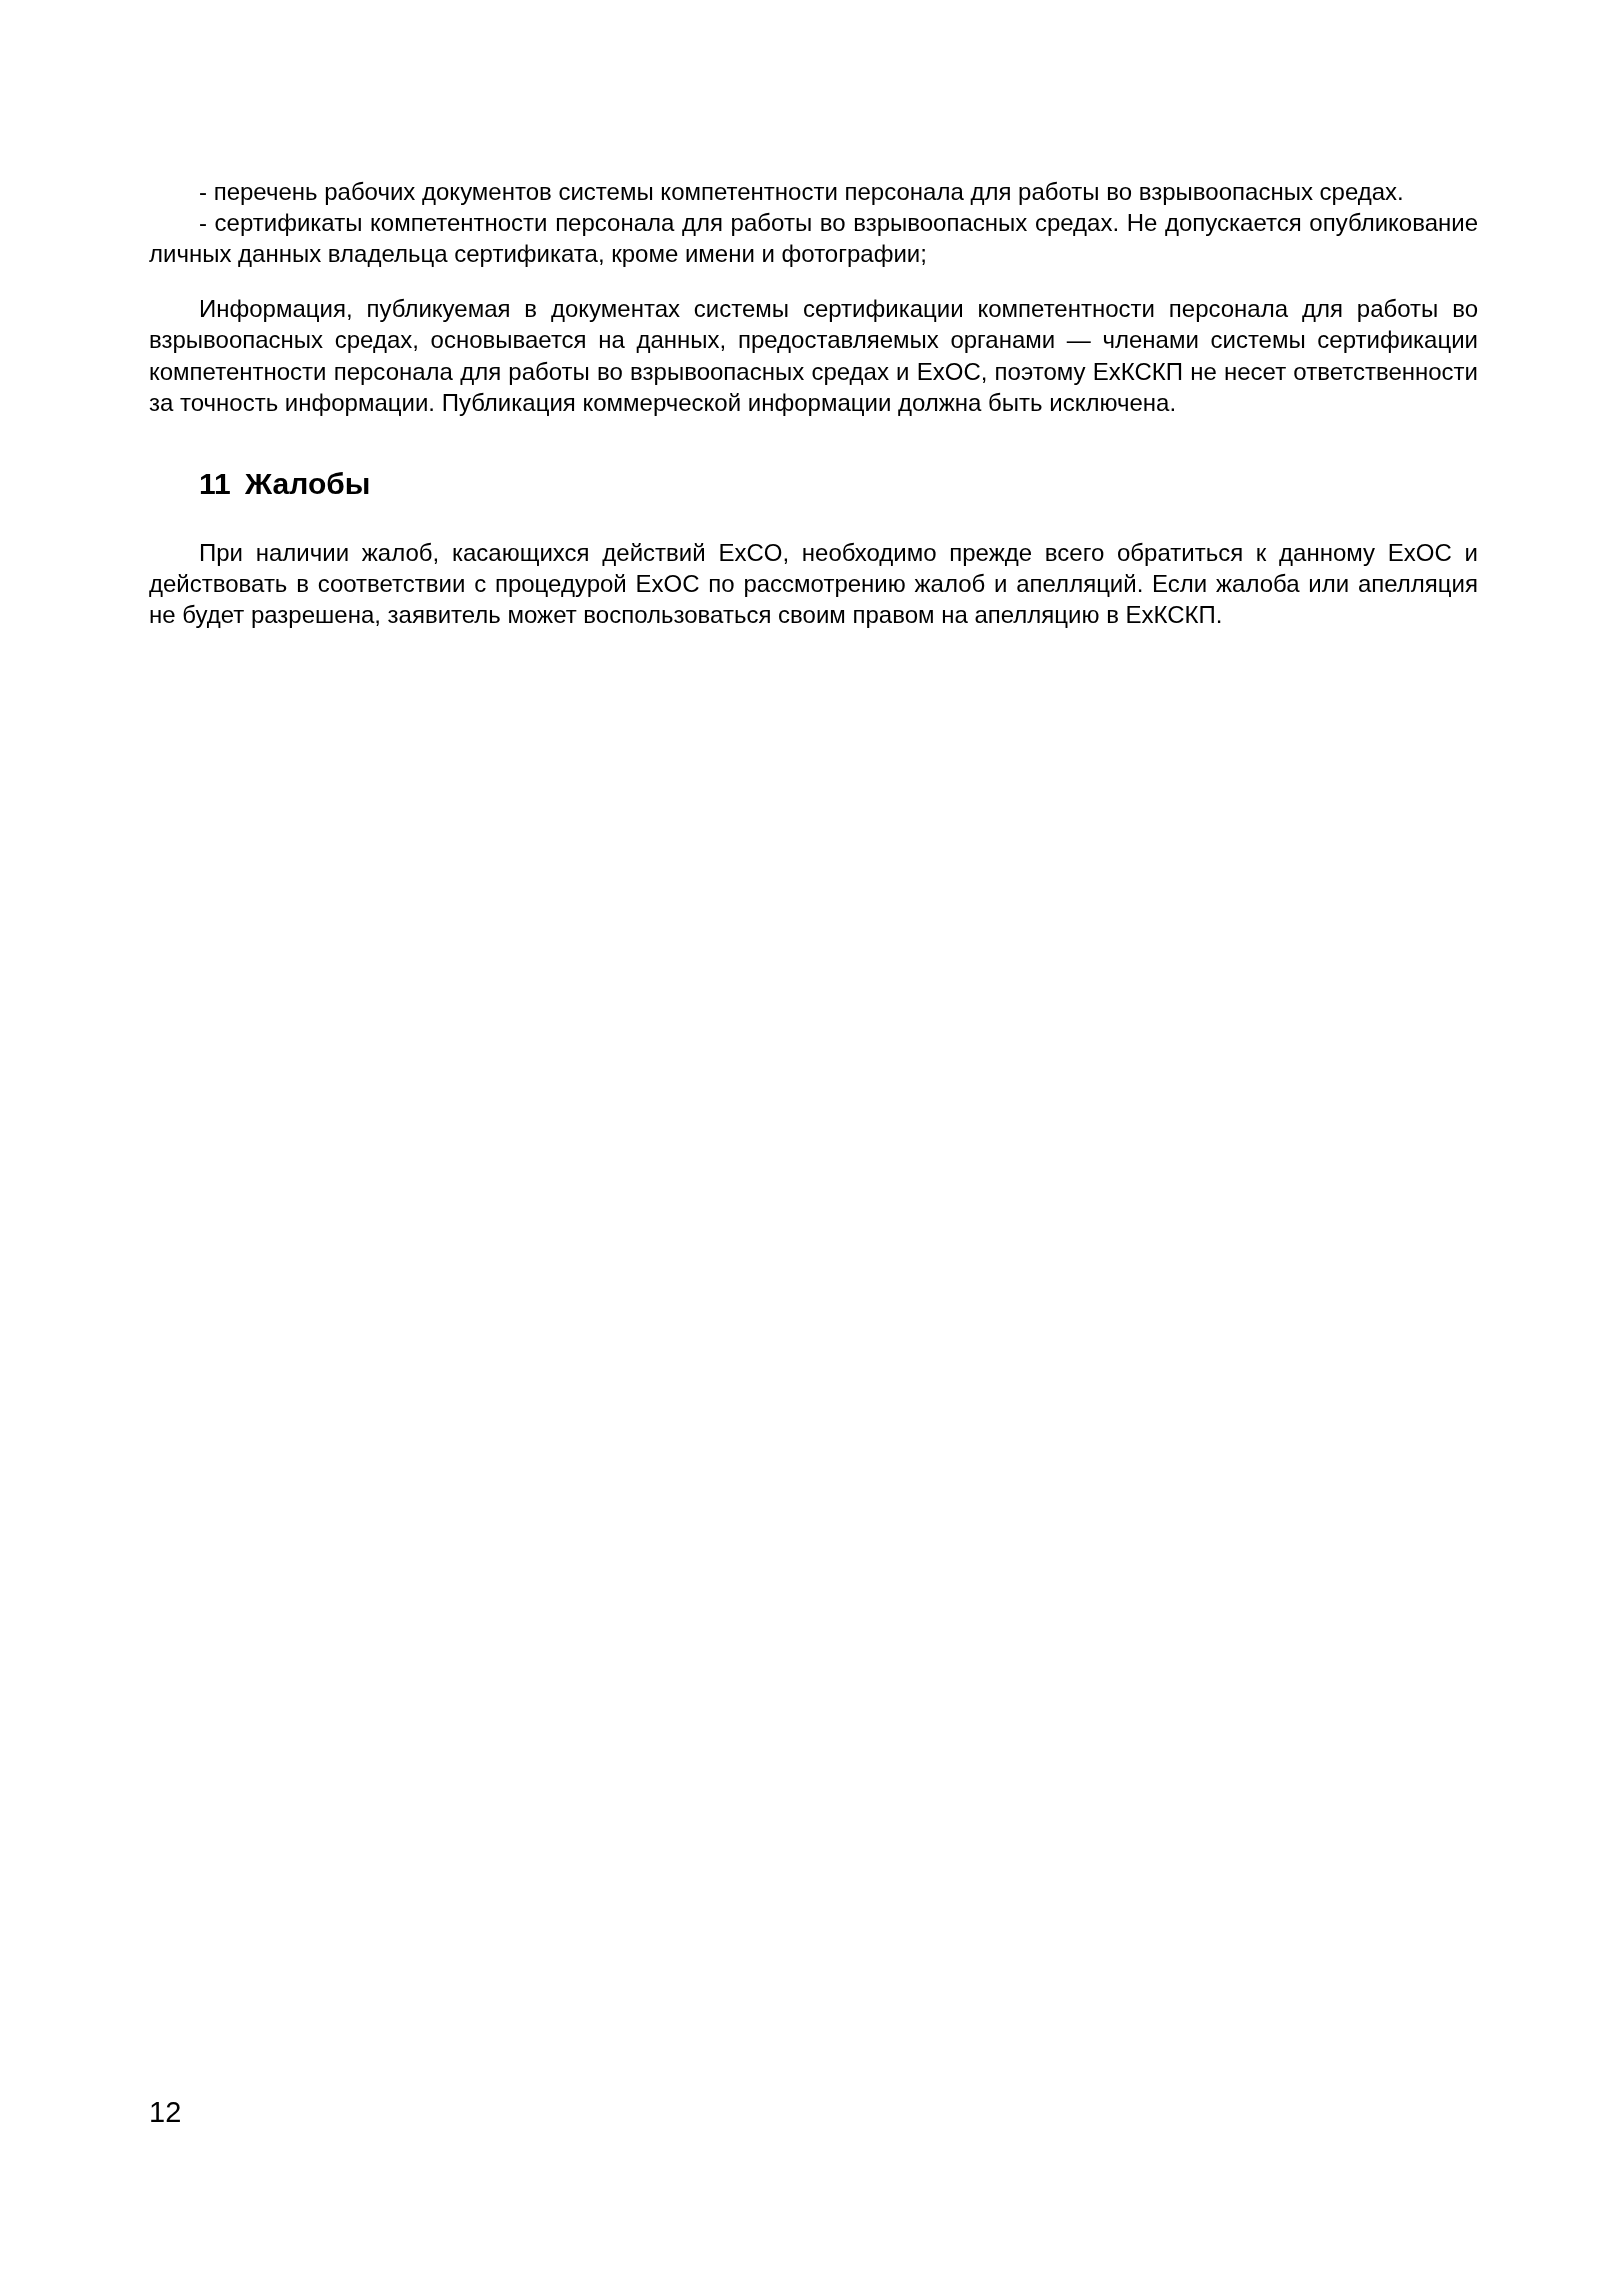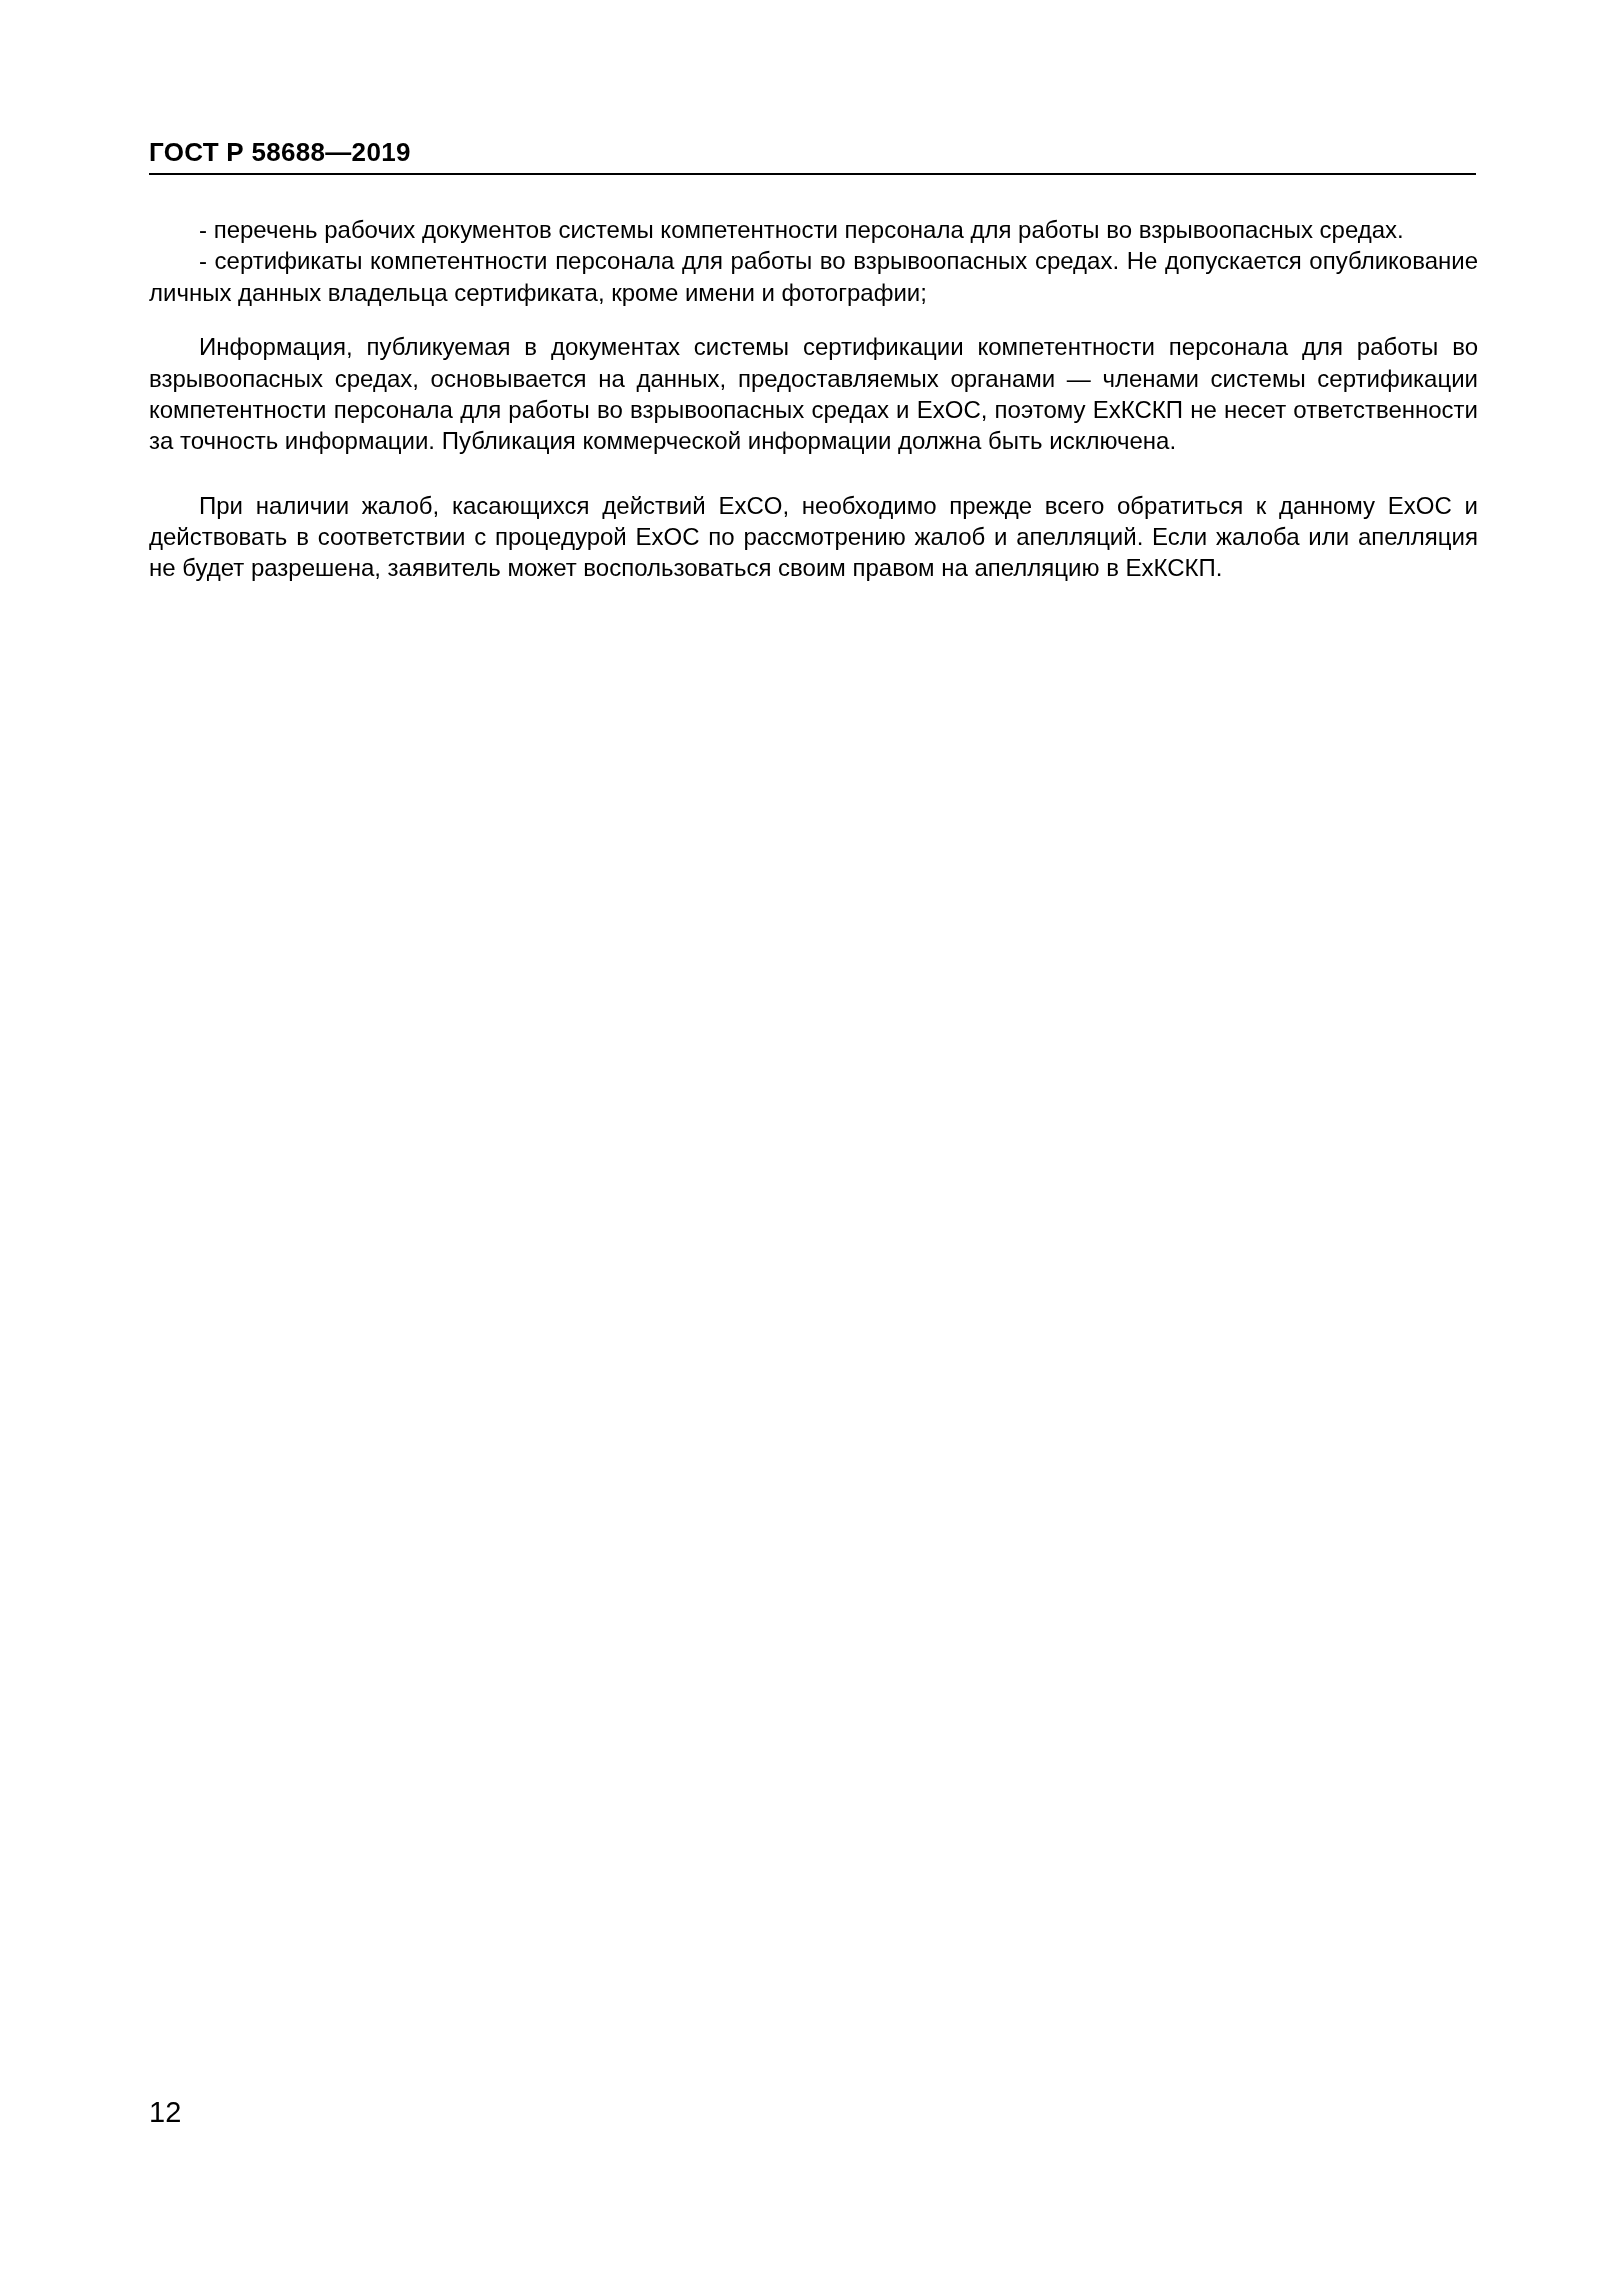--- a/index.html
+++ b/index.html
@@ -82,34 +82,36 @@
     width: 14.4px;
   }
 </style>
 </head>
 <body>
 
 <div class="page">
 
   <div class="content">
 
-    <div class="header-title">ГОСТ Р 58688—2019</div>
 
     <div class="body-block">
 
       <p class="para indent">- перечень рабочих документов системы компетентности персонала для работы во взрывоопасных средах.</p>
 
       <p class="para indent">- сертификаты компетентности персонала для работы во взрывоопасных средах. Не допускается опубликование личных данных владельца сертификата, кроме имени и фотографии;</p>
 
 
 
       <div class="gap-md"></div>
 
       <p class="para indent">Информация, публикуемая в документах системы сертификации компетентности персонала для работы во взрывоопасных средах, основывается на данных, предоставляемых органами — членами системы сертификации компетентности персонала для работы во взрывоопасных средах и ExOC, поэтому ExКСКП не несет ответственности за точность информации. Публикация коммерческой информации должна быть исключена.</p>
 
+      <div class="section-heading">
+        <span>11</span><span class="num-sep"></span><span>Жалобы</span>
+      </div>
 
       <div class="gap-lg"></div>
 
       <p class="para indent">При наличии жалоб, касающихся действий ExCO, необходимо прежде всего обратиться к данному ExOC и действовать в соответствии с процедурой ExOC по рассмотрению жалоб и апелляций. Если жалоба или апелляция не будет разрешена, заявитель может воспользоваться своим правом на апелляцию в ExКСКП.</p>
 
     </div>
   </div>
 
   <div class="page-number">12</div>
 

